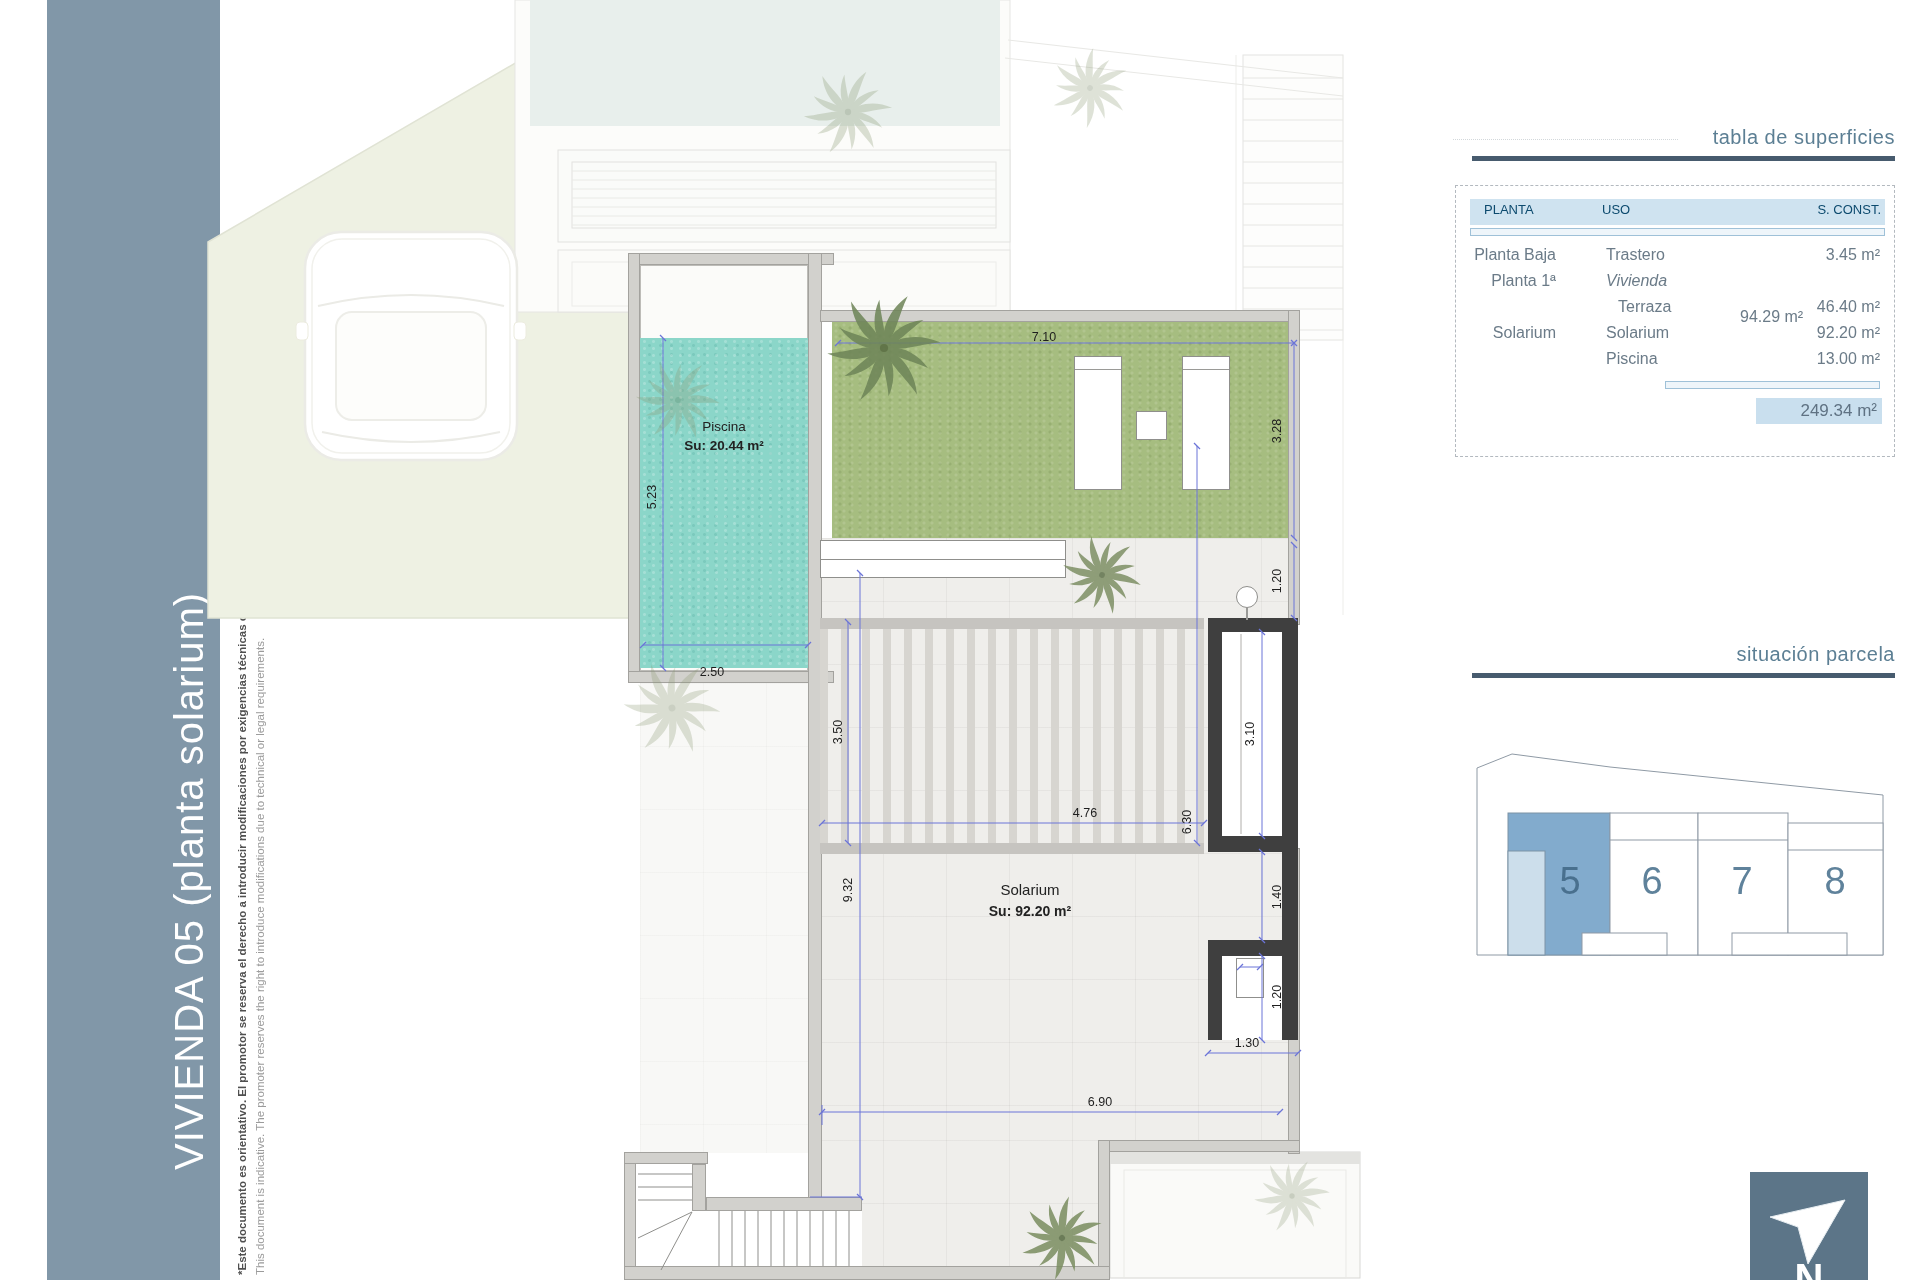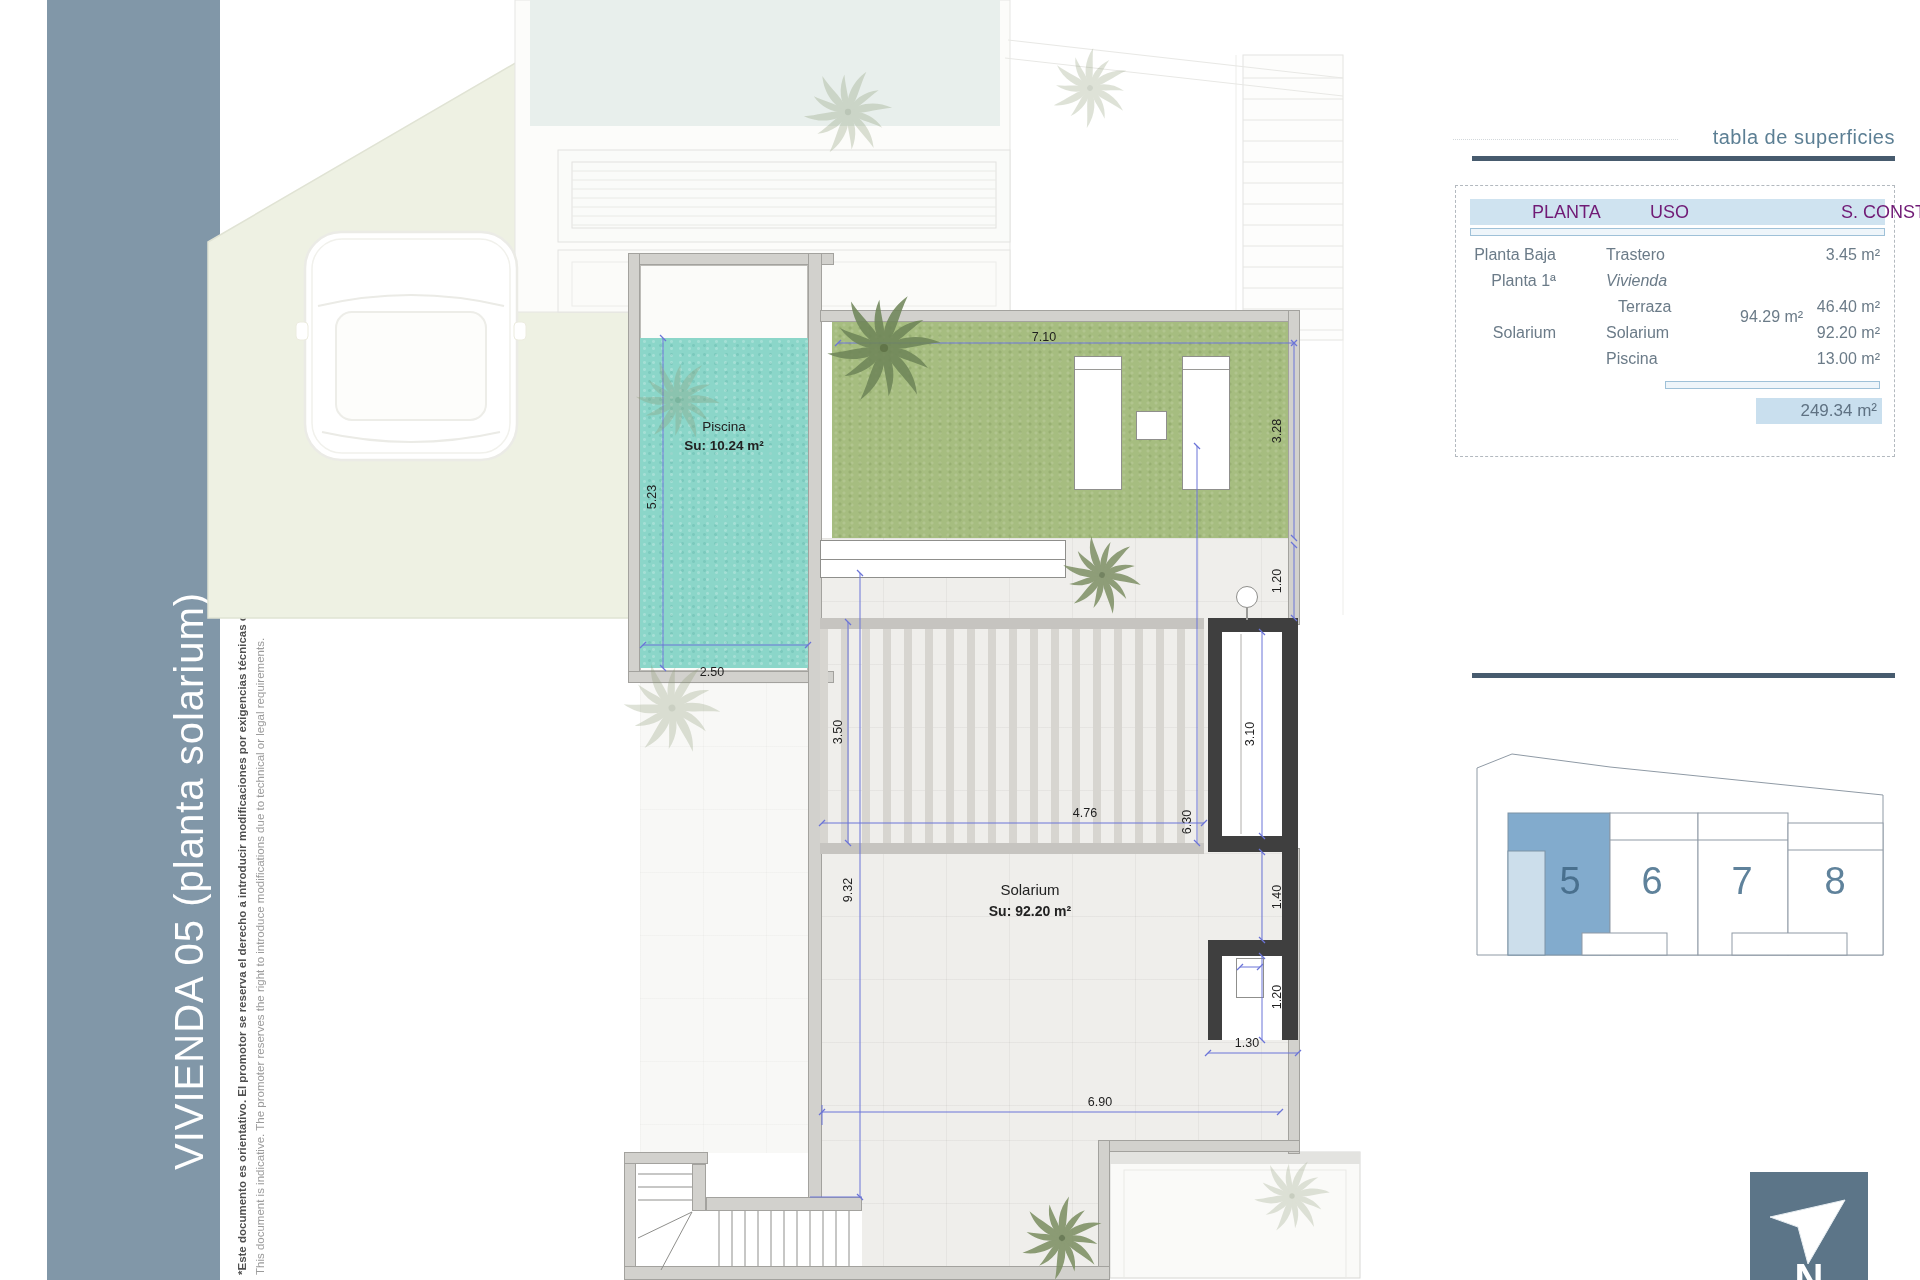--- a/index.html
+++ b/index.html
@@ -42,21 +42,21 @@
   
   .dim{position:absolute;width:44px;height:14px;line-height:14px;text-align:center;
        font-size:12.5px;color:#1e1e1e;z-index:6;}
   .dim.v{transform:rotate(-90deg);}
   .room{position:absolute;text-align:center;color:#222;z-index:6;}
   
   .ptitle{position:absolute;text-align:right;font-size:20px;color:#5c7f94;letter-spacing:.5px;z-index:6;}
   .rule{position:absolute;background:#475b6e;z-index:6;}
   .dashbox{position:absolute;border:1px dashed #b3b9bf;box-sizing:border-box;z-index:5;}
   .thbg{position:absolute;background:#cfe3f0;z-index:5;}
-  .th{position:absolute;font-size:18px;color:#701a75;z-index:6;margin-left:48px;}
+  .th{position:absolute;font-size:13px;color:#0c4a6e;z-index:6;}
   .cell{position:absolute;font-size:16px;color:#6b7b88;z-index:6;height:20px;line-height:20px;}
   .bluebar{position:absolute;background:#eef5fa;border:1px solid #9fc1d8;box-sizing:border-box;z-index:6;}
   .total{position:absolute;background:#c9dfee;font-size:17px;color:#5f7283;
          text-align:right;line-height:26px;padding-right:5px;box-sizing:border-box;z-index:6;}
   .plot-num{position:absolute;font-size:38px;color:#5f829b;z-index:6;text-align:center;width:40px;}
   .northbox{position:absolute;left:1750px;top:1172px;width:118px;height:108px;background:#5c7588;
             overflow:hidden;z-index:6;}
   .northbox .n{position:absolute;left:0;top:84px;width:118px;text-align:center;
                color:#fff;font-size:40px;font-weight:bold;}
   svg.layer{position:absolute;left:0;top:0;z-index:1;}
@@ -226,21 +226,21 @@
     <use href="#palmsym" transform="translate(1102,575) scale(.95) rotate(20)" style="color:#76895c" opacity=".8"></use>
     <use href="#palmsym" transform="translate(1062,1238) rotate(45)" style="color:#7a8d60" opacity=".85"></use>
     <use href="#palmsym" transform="translate(678,400) rotate(10)" style="color:#8b9a74" opacity=".3"></use>
     <use href="#palmsym" transform="translate(672,708) scale(1.15) rotate(70)" style="color:#8b9a74" opacity=".28"></use>
     <use href="#palmsym" transform="translate(848,112) scale(1.05)" style="color:#8b9a74" opacity=".3"></use>
     <use href="#palmsym" transform="translate(1090,88) scale(.95) rotate(40)" style="color:#8b9a74" opacity=".28"></use>
     <use href="#palmsym" transform="translate(1292,1196) scale(.9)" style="color:#9aa586" opacity=".3"></use>
   </svg>
 
   <div class="room" style="left:664px;top:419px;width:120px;font-size:13.5px;">Piscina</div>
-  <div class="room" style="left:664px;top:438px;width:120px;font-size:13.5px;font-weight:bold;">Su: 10.24 m²</div>
+  <div class="room" style="left:664px;top:438px;width:120px;font-size:13.5px;font-weight:bold;">Su: 20.44 m²</div>
   <div class="room" style="left:960px;top:881px;width:140px;font-size:15px;">Solarium</div>
   <div class="room" style="left:960px;top:903px;width:140px;font-size:14px;font-weight:bold;">Su: 92.20 m²</div>
 
   <div class="dim" style="left:1022px;top:330px;">7.10</div>
   <div class="dim v" style="left:1255px;top:424px;">3.28</div>
   <div class="dim v" style="left:1255px;top:574px;">1.20</div>
   <div class="dim v" style="left:630px;top:490px;">5.23</div>
   <div class="dim" style="left:690px;top:629px;margin-top:36px;">2.50</div>
   <div class="dim v" style="left:816px;top:725px;">3.50</div>
   <div class="dim" style="left:1063px;top:806px;">4.76</div>
@@ -279,20 +279,21 @@
   <div class="cell" style="left:1606px;top:323px;width:130px;">Solarium</div>
   <div class="cell" style="left:1740px;top:323px;width:140px;text-align:right;">92.20 m²</div>
 
   <div class="cell" style="left:1430px;top:349px;width:126px;text-align:right;"></div>
   <div class="cell" style="left:1606px;top:349px;width:130px;">Piscina</div>
   <div class="cell" style="left:1740px;top:349px;width:140px;text-align:right;">13.00 m²</div>
 
   <div class="bluebar" style="left:1665px;top:381px;width:215px;height:8px;"></div>
   <div class="total" style="left:1756px;top:398px;width:126px;height:26px;">249.34 m²</div>
 
+  <div class="ptitle" style="left:1450px;top:643px;width:445px;">situación parcela</div>
   <div class="rule" style="left:1472px;top:673px;width:423px;height:5px;"></div>
 
   <svg class="parcel" width="470" height="230">
     <g fill="none" stroke="#8f9aa5" stroke-width="1">
       <polygon points="27,28 62,14 160,27 433,55 433,215 27,215" fill="#ffffff"></polygon>
       <rect x="58" y="73" width="102" height="142" fill="#82abcd" stroke="#7d93a6"></rect>
       <rect x="58" y="111" width="37" height="104" fill="#ccdeeb" stroke="#7d93a6"></rect>
       <rect x="160" y="73" width="88" height="142" fill="#ffffff"></rect>
       <rect x="248" y="73" width="90" height="142" fill="#ffffff"></rect>
       <rect x="338" y="83" width="95" height="132" fill="#ffffff"></rect>

